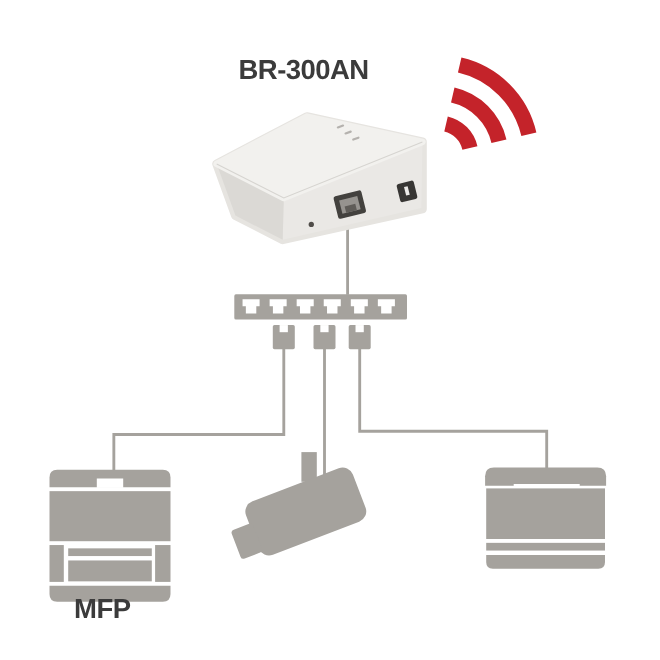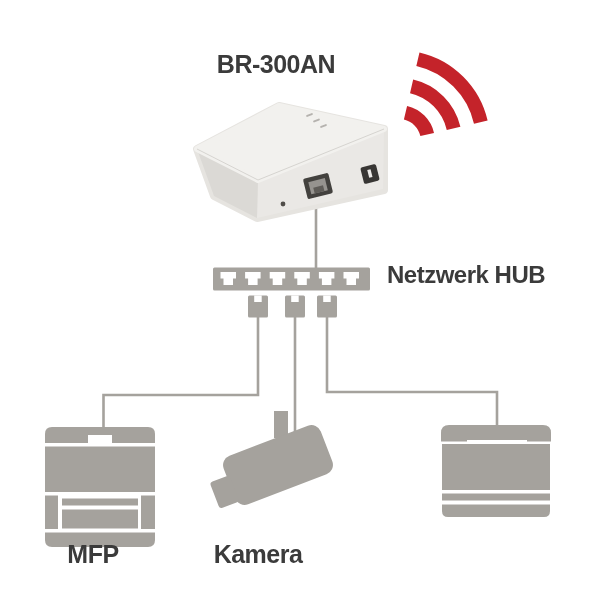--- a/index.html
+++ b/index.html
@@ -113,19 +113,17 @@
       <path d="M441,441.5 L441,433 Q441,425 449,425 L543,425 Q551,425 551,433 L551,441.5 Z"></path>
       <rect x="467" y="440" width="60" height="11.5" fill="#ffffff"></rect>
       <rect x="442" y="444" width="108" height="46"></rect>
       <rect x="442" y="493.5" width="108" height="7"></rect>
       <path d="M442,504.5 L550,504.5 L550,511 Q550,517 544,517 L448,517 Q442,517 442,511 Z"></path>
     </g>
   </svg>
 
   <div class="lbl centered title-lbl">BR-300AN</div>
 
-  <div class="lbl hub-lbl">Netzwerk HUB</div>
 
   <div class="lbl centered dev-lbl mfp">MFP</div>
 
-  <div class="lbl centered dev-lbl kamera">Kamera</div>
 
 </div>
 
 </body></html>

